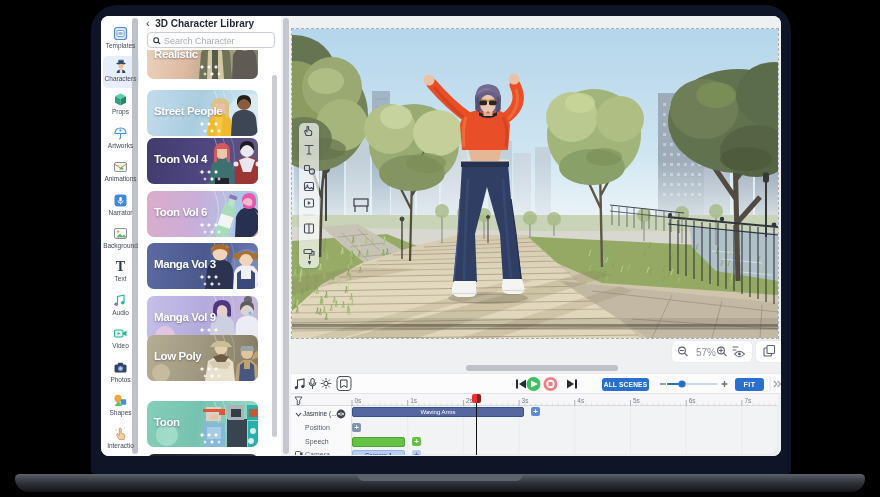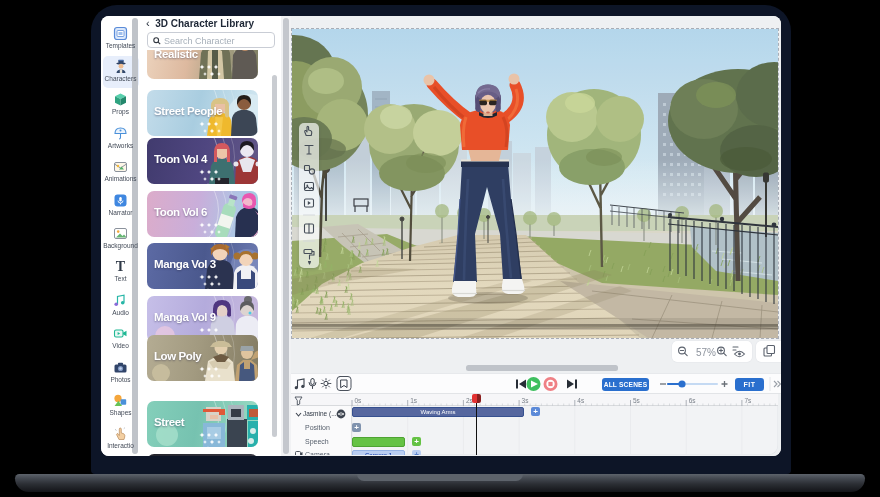--- a/index.html
+++ b/index.html
@@ -853,21 +853,21 @@
                 <circle cx="106" cy="30" r="3" fill="#d8ecea"></circle>
                 <circle cx="104" cy="40" r="3" fill="#d8ecea"></circle>
                 <path d="M55 31.4 L55.78 33.22 L57.6 34 L55.78 34.78 L55 36.6 L54.22 34.78 L52.4 34 L54.22 33.22 Z" fill="#fff" opacity="1.0"></path>
                 <path d="M62 31.8 L62.66 33.34 L64.2 34 L62.66 34.66 L62 36.2 L61.34 34.66 L59.8 34 L61.34 33.34 Z" fill="#fff" opacity="1.0"></path>
                 <path d="M69 31.6 L69.72 33.28 L71.4 34 L69.72 34.72 L69 36.4 L68.28 34.72 L66.6 34 L68.28 33.28 Z" fill="#fff" opacity="1.0"></path>
                 <path d="M58 39.0 L58.6 40.4 L60.0 41 L58.6 41.6 L58 43.0 L57.4 41.6 L56.0 41 L57.4 40.4 Z" fill="#fff" opacity="1.0"></path>
                 <path d="M65 38.6 L65.72 40.28 L67.4 41 L65.72 41.72 L65 43.4 L64.28 41.72 L62.6 41 L64.28 40.28 Z" fill="#fff" opacity="1.0"></path>
                 <path d="M72 39.0 L72.6 40.4 L74.0 41 L72.6 41.6 L72 43.0 L71.4 41.6 L70.0 41 L71.4 40.4 Z" fill="#fff" opacity="1.0"></path>
                 <path d="M61 45.2 L61.54 46.46 L62.8 47 L61.54 47.54 L61 48.8 L60.46 47.54 L59.2 47 L60.46 46.46 Z" fill="#fff" opacity="1.0"></path>
               </svg>
-              <div class="ctitle" style="top:15px">Street</div>
+              <div class="ctitle" style="top:15px">Toon</div>
             </div>
 <div class="card" style="top:404px;background:linear-gradient(100deg,#23232c,#3a3a44)"></div>
           </div>
         <div id="libscroll"></div>
       </div>
 
       <div id="divzone" class="abs">
           <div id="divbar" class="abs"></div>
         </div>
 

